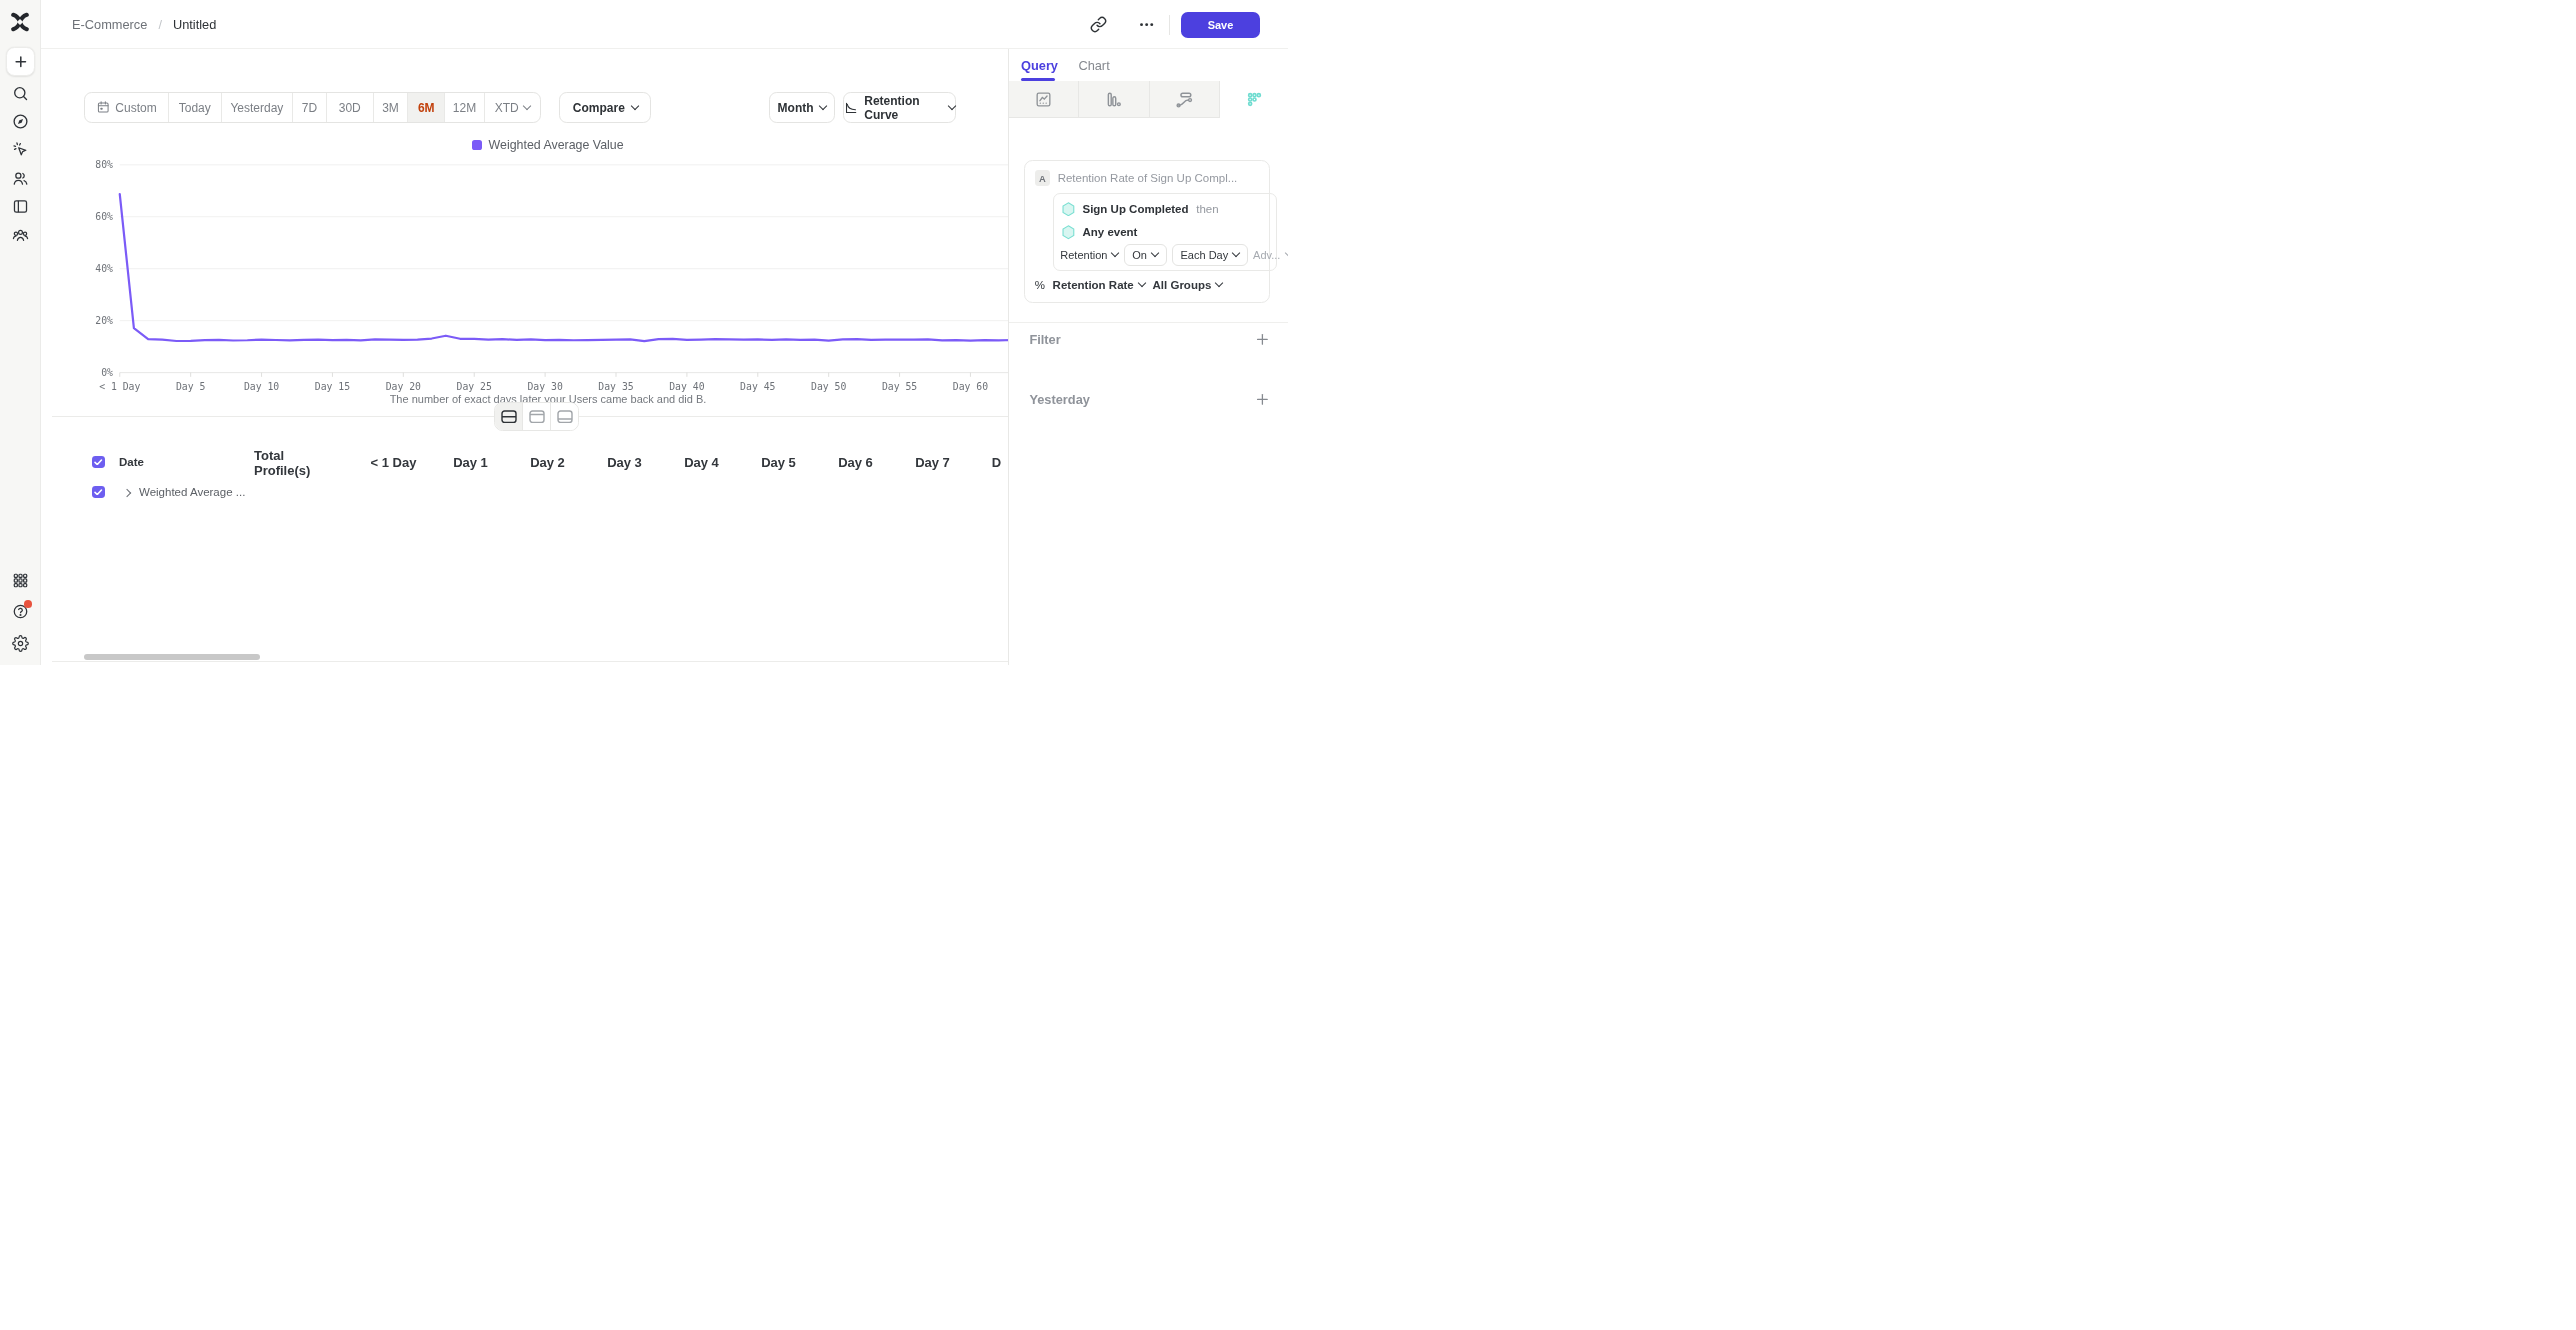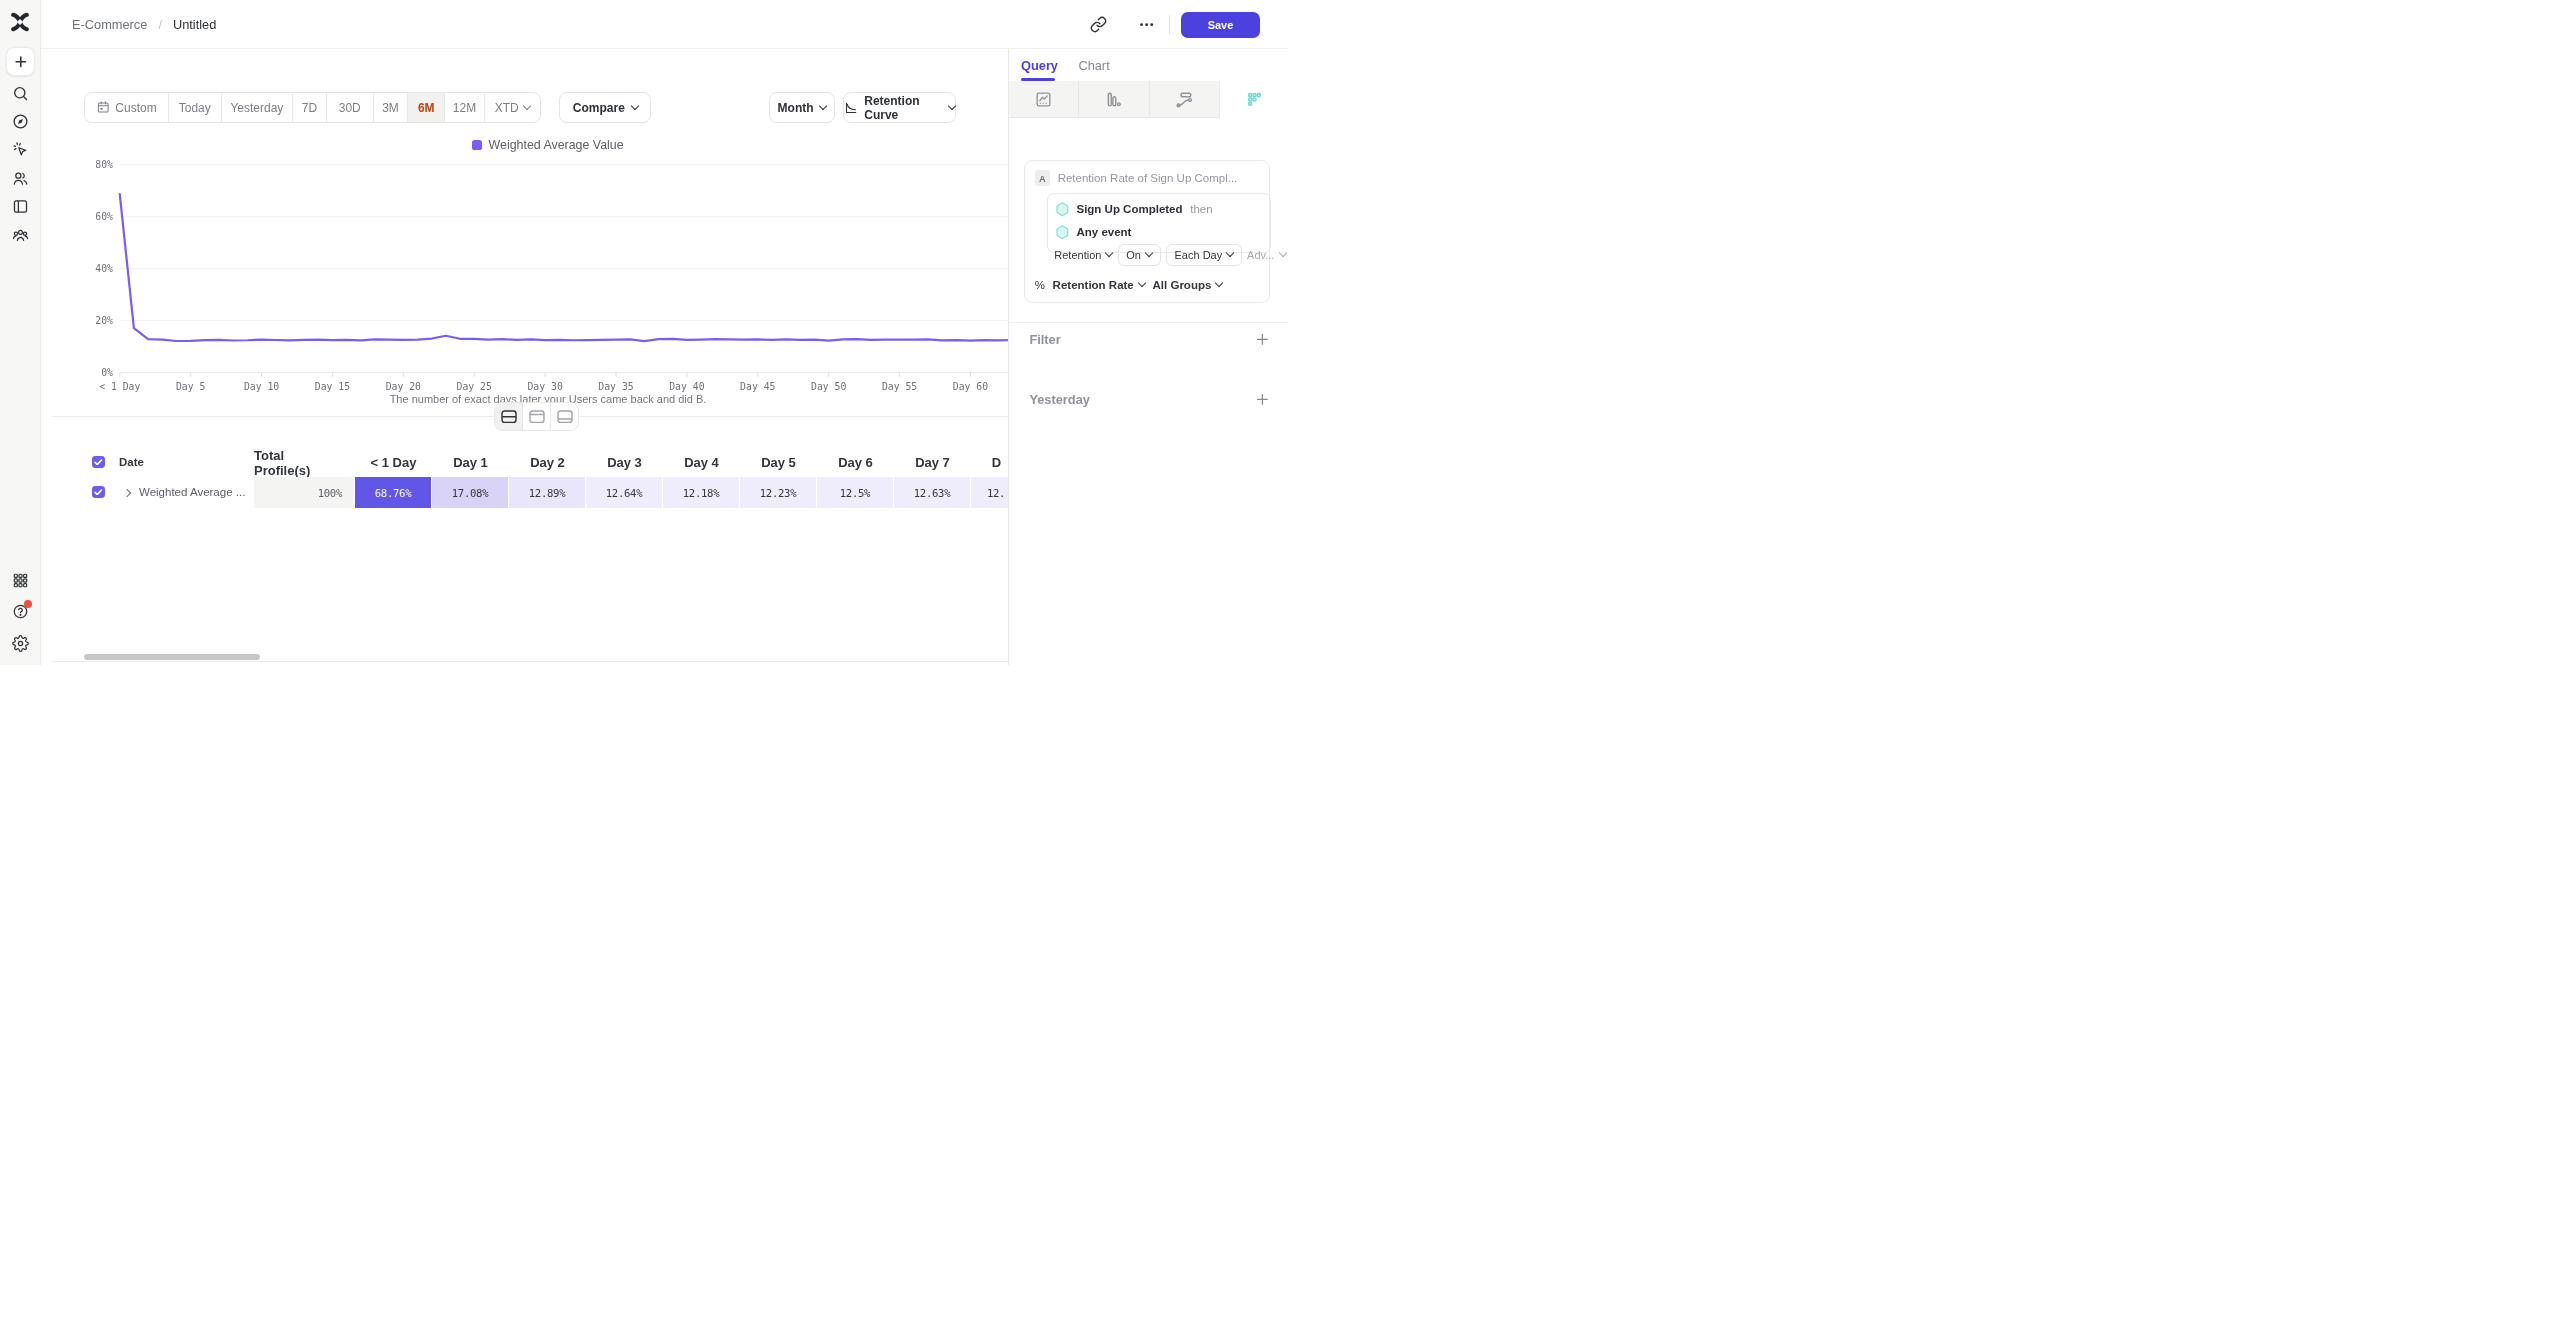--- a/index.html
+++ b/index.html
@@ -66,21 +66,21 @@
 .ptab.active{color:var(--accent);font-weight:700}
 #tabUnderline{position:absolute;left:12px;top:29px;width:34px;height:2.6px;border-radius:1.7px;background:var(--accent)}
 #typeRow{position:absolute;left:0;top:32px;width:280px;height:37px;display:flex}
 .typecell{flex:1;background:#f4f4f2;border-right:0.9px solid #e7e7e5;border-bottom:0.9px solid #e7e7e5;display:flex;align-items:center;justify-content:center;color:#8f9398;cursor:pointer}
 .typecell.sel{background:#fff;border-bottom:0.9px solid #fff;border-right:none;color:var(--teal)}
 .typecell svg{width:19px;height:19px}
 #qcard{position:absolute;left:14.5px;top:111px;width:246px;height:143px;border:0.9px solid #e9e9e7;border-radius:8.5px}
 #qhead{position:absolute;left:10.2px;top:9.4px;display:flex;gap:7.7px;align-items:center}
 #abadge{width:15.3px;height:15.3px;background:#ededeb;border-radius:3.4px;font-size:9.4px;font-weight:700;color:#6f7379;display:flex;align-items:center;justify-content:center}
 #qname{font-size:11.5px;color:#9599a0;white-space:nowrap}
-#ecard{position:absolute;left:22px;top:32px;width:224px;height:60px;border:0.9px solid #e9e9e7;border-radius:7px}
+#ecard{position:absolute;left:28px;top:32px;width:224px;height:78px;border:0.9px solid #e9e9e7;border-radius:7px}
 .estep{position:absolute;left:8.5px;display:flex;align-items:center;gap:7.7px;font-size:11.5px}
 .estep svg{width:12.8px;height:14.5px}
 .ename{font-weight:700;color:#2e3237}
 .ethen{color:#9599a0}
 #ctrlRow{position:absolute;left:6.8px;top:50px;display:flex;align-items:center;gap:5.1px;font-size:11px}
 .ctl{display:flex;align-items:center;gap:5.1px;color:#33373c;cursor:pointer;white-space:nowrap}
 .ctl.btn{border:0.9px solid #e4e4e2;border-radius:6px;height:22px;padding:0 7.7px}
 .ctl.gray{color:#a6aab0}
 #metricRow{position:absolute;left:10.2px;top:118px;display:flex;gap:7.7px;align-items:center;font-size:11.5px}
 #metricRow .ctl span{font-weight:700}
@@ -348,32 +348,20 @@
       </div>
   </div>
   <div id="trRow">
     <span class="cb">
       <svg width="8.5" height="6.8" viewBox="0 0 10 8" fill="none" stroke="#fff" stroke-width="1.8" stroke-linecap="round" stroke-linejoin="round">
           <polyline points="1.2,4 3.8,6.6 8.8,1.2"></polyline>
         </svg>
     </span>
     <i class="chevR"></i>
     <span id="rowLabel">Weighted Average ...</span>
-    <div id="trCells">
-        <div class="tcell tv ar" style="width: 101px; background: rgb(244, 244, 242); color: rgb(93, 97, 103);">100%</div>
-        <div class="tcell tv ac" style="width: 77px; background: rgb(97, 86, 230); color: rgb(255, 255, 255);">68.76%</div>
-        <div class="tcell tv ac" style="width: 77px; background: rgb(216, 211, 247); color: rgb(51, 55, 60);">17.08%</div>
-        <div class="tcell tv ac" style="width: 77px; background: rgb(233, 230, 251); color: rgb(51, 55, 60);">12.89%</div>
-        <div class="tcell tv ac" style="width: 77px; background: rgb(239, 237, 252); color: rgb(51, 55, 60);">12.64%</div>
-        <div class="tcell tv ac" style="width: 77px; background: rgb(239, 237, 252); color: rgb(51, 55, 60);">12.18%</div>
-        <div class="tcell tv ac" style="width: 77px; background: rgb(239, 237, 252); color: rgb(51, 55, 60);">12.23%</div>
-        <div class="tcell tv ac" style="width: 77px; background: rgb(239, 237, 252); color: rgb(51, 55, 60);">12.5%</div>
-        <div class="tcell tv ac" style="width: 77px; background: rgb(239, 237, 252); color: rgb(51, 55, 60);">12.63%</div>
-        <div class="tcell tv ac" style="width: 51px; background: rgb(239, 237, 252); color: rgb(51, 55, 60);">12.</div>
-      </div>
   </div>
 
   <div id="hthumb"></div>
   <div id="htrack"></div>
 </main>
 
 <aside id="qpanel">
   <div id="ptabs">
     <span class="ptab active">Query</span>
     <span class="ptab">Chart</span>

